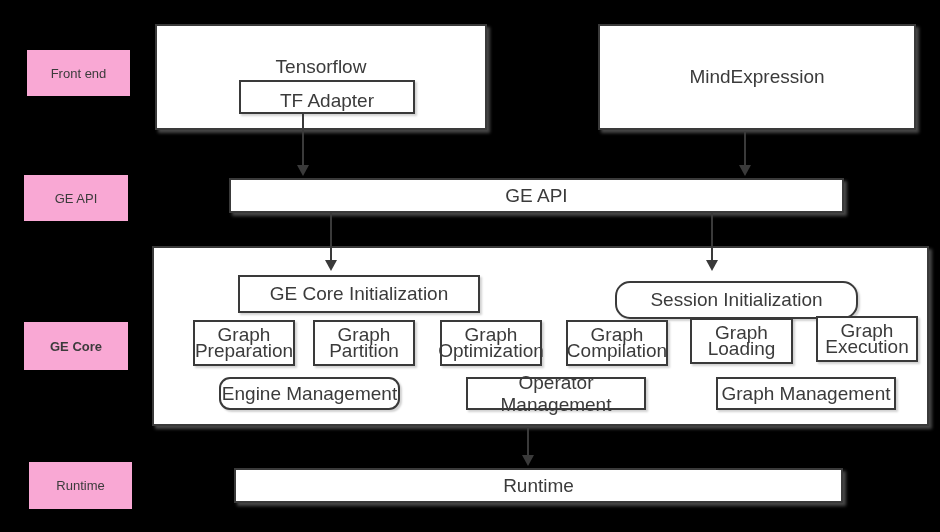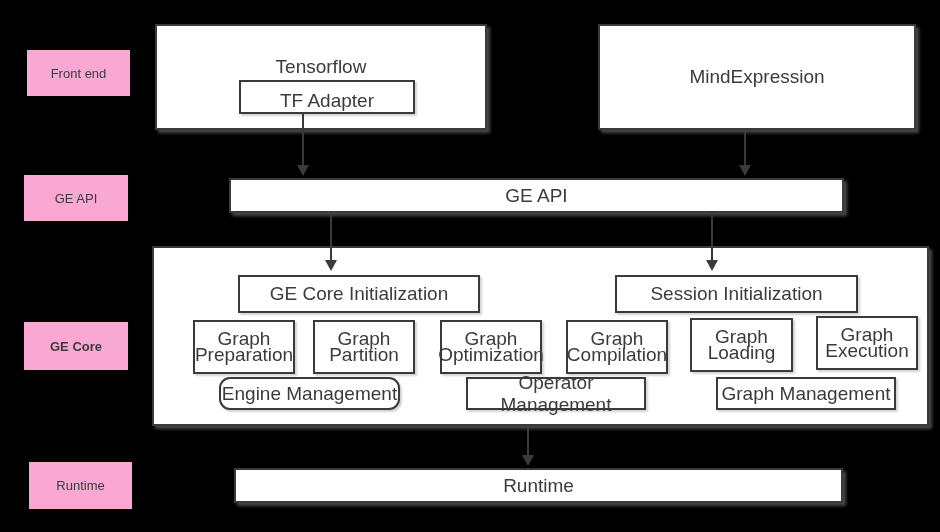--- a/index.html
+++ b/index.html
@@ -48,22 +48,22 @@
   #box-tf-adapter { left: 70px; top: 54px; width: 176px; height: 34px; box-shadow: 2px 2px 2px rgba(0,0,0,0.18); align-items: flex-end; }
   #box-mindexpression { left: 586px; top: 24px; width: 318px; height: 106px; }
 
   
   #box-ge-api-bar { left: 217px; top: 178px; width: 615px; height: 35px; }
 
   
   #box-ge-core { left: 140px; top: 246px; width: 777px; height: 180px; display: block; }
   #box-ge-core .inner { position: absolute; box-shadow: 2px 2px 2px rgba(0,0,0,0.18); align-items: center; }
   #box-ge-core-init   { left: 72px;  top: 27px; width: 242px; height: 38px; }
-  #box-session-init   { left: 449px; top: 27px; width: 243px; height: 38px; }
-  .stage { top: 72px; height: 54px; line-height: 16px; }
+  #box-session-init   { left: 449px; top: 33px; width: 243px; height: 38px; border-radius: 15px; }
+  .stage { top: 72px; height: 46px; line-height: 16px; }
   #box-stage-0 { left: 27px;  width: 102px; }
   #box-stage-1 { left: 147px; width: 102px; }
   #box-stage-2 { left: 274px; width: 102px; }
   #box-stage-3 { left: 400px; width: 102px; }
   #box-stage-4 { left: 524px; width: 103px; top: 70px; }
   #box-stage-5 { left: 650px; width: 102px; top: 68px; }
   .mgmt { top: 129px; height: 33px; }
   #box-mgmt-0 { left: 53px;  width: 181px; border-radius: 11px; }
   #box-mgmt-1 { left: 300px; width: 180px; }
   #box-mgmt-2 { left: 550px; width: 180px; }

